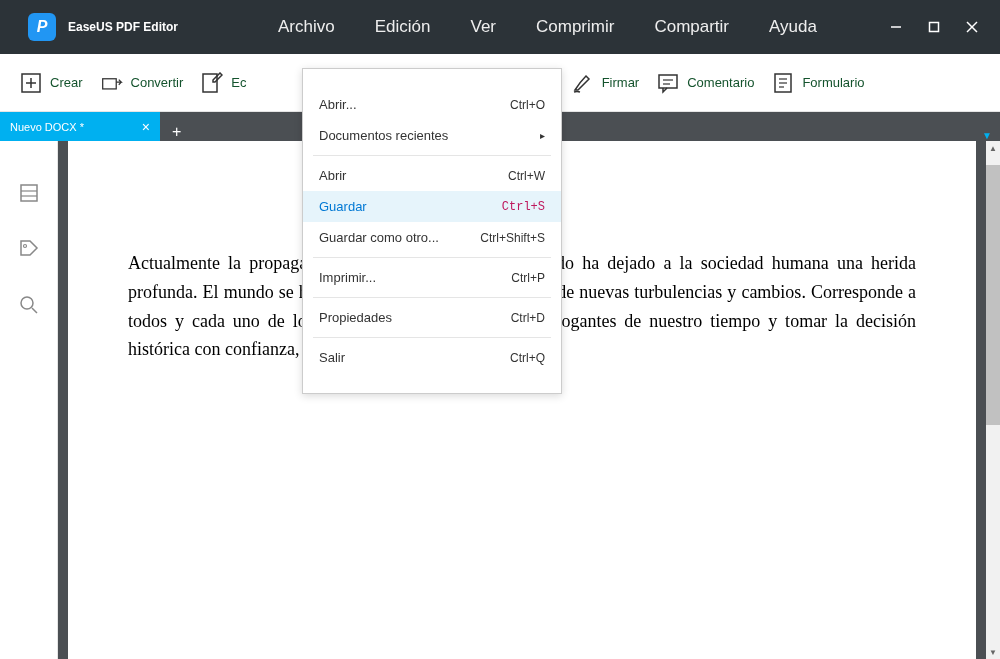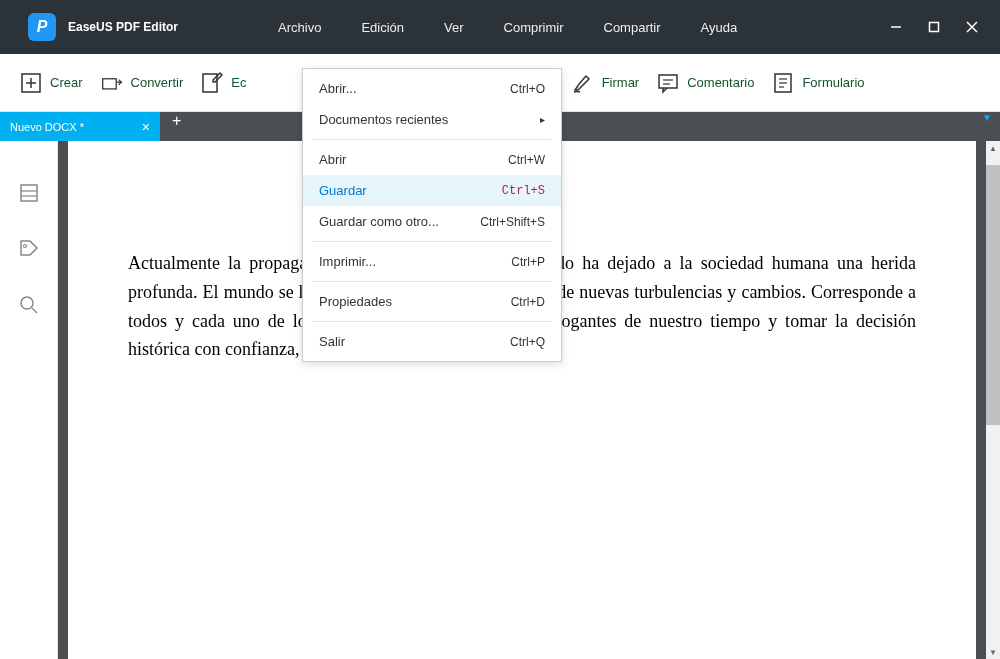--- a/index.html
+++ b/index.html
@@ -2,47 +2,47 @@
 <html><head>
 <meta charset="utf-8">
 <style>
 * { margin: 0; padding: 0; box-sizing: border-box; font-family: "Segoe UI", Arial, sans-serif; }
 body { width: 1000px; height: 659px; overflow: hidden; background: #fff; }
 
 .titlebar { height: 54px; background: #2c3338; display: flex; align-items: center; color: #fff; }
 .titlebar .logo { width: 28px; height: 28px; margin-left: 28px; background: #2196f3; border-radius: 6px; display: flex; align-items: center; justify-content: center; font-style: italic; font-weight: bold; color: #fff; font-size: 16px; }
 .titlebar .title { margin-left: 12px; font-weight: 600; font-size: 12px; }
 .titlebar .menus { display: flex; margin-left: 100px; gap: 40px; }
-.titlebar .menu-item { font-size: 13px; cursor: pointer; color: #eee; }
+.titlebar .menu-item { font-size: 17px; cursor: pointer; color: #eee; }
 .titlebar .window-controls { margin-left: auto; display: flex; gap: 22px; margin-right: 20px; }
 .titlebar .window-controls span { width: 16px; height: 16px; display: flex; align-items: center; justify-content: center; cursor: pointer; color: #eee; }
 
 .toolbar { height: 58px; background: #fff; border-bottom: 1px solid #e5e5e5; display: flex; align-items: center; padding: 0 20px; gap: 18px; }
 .tool-btn { display: flex; align-items: center; gap: 8px; font-size: 13px; color: #14532d; cursor: pointer; white-space: nowrap; }
 .tool-icon { width: 22px; height: 22px; display: flex; align-items: center; justify-content: center; }
 
-.tabbar { height: 29px; background: #4b4f53; display: flex; align-items: flex-start; position: relative; }
+.tabbar { height: 29px; background: #4b4f53; display: flex; align-items: flex-end; position: relative; }
 .tab { height: 29px; background: #00b0f0; color: #fff; display: flex; align-items: center; padding: 0 10px; font-size: 11px; font-family: monospace; position: relative; min-width: 160px; }
 .tab .close { margin-left: auto; cursor: pointer; font-size: 14px; }
 .tab-add { color: #fff; margin-left: 12px; font-size: 16px; cursor: pointer; }
 .tab-chevron { position: absolute; right: 8px; color: #00b0f0; cursor: pointer; font-size: 10px; }
 
 .workspace { display: flex; height: calc(659px - 54px - 58px - 29px); position: relative; }
 .left-rail { width: 58px; background: #fff; border-right: 1px solid #e5e5e5; display: flex; flex-direction: column; align-items: center; padding-top: 40px; gap: 32px; }
 .left-rail .rail-icon { width: 24px; height: 24px; cursor: pointer; color: #888; display: flex; align-items: center; justify-content: center; }
 
 .canvas { flex: 1; background: #4b4f53; padding: 0; overflow: hidden; position: relative; }
 .page { background: #fff; margin: 0 10px; height: 100%; padding: 108px 60px 40px 60px; }
 .page-text { font-family: "Times New Roman", serif; font-size: 18px; line-height: 1.6; text-align: justify; color: #000; }
 
 .scrollbar { width: 14px; background: #f1f1f1; display: flex; flex-direction: column; }
 .scroll-thumb { width: 100%; height: 260px; background: #c1c1c1; margin-top: 10px; }
 .scroll-arrow { height: 14px; display: flex; align-items: center; justify-content: center; font-size: 8px; color: #666; }
 
-.dropdown { position: absolute; left: 302px; top: 68px; width: 260px; background: #fff; border: 1px solid #ccc; box-shadow: 0 2px 8px rgba(0,0,0,0.15); z-index: 100; padding: 4px 0; }
+.dropdown { position: absolute; left: 302px; top: 68px; width: 260px; background: #fff; border: 1px solid #ccc; box-shadow: 0 2px 8px rgba(0,0,0,0.15); z-index: 100; padding: 20px 0; }
 .dropdown-item { display: flex; align-items: center; padding: 8px 16px; font-size: 13px; color: #333; cursor: pointer; }
 .dropdown-item.highlighted { background: #e6f4fb; color: #0078d4; }
 .dropdown-item.highlighted .shortcut { color: #be185d; font-family: Liberation Mono, monospace; }
 .dropdown-item .shortcut { margin-left: auto; color: #333; font-size: 12px; }
 .dropdown-item .submenu-arrow { margin-left: auto; font-size: 10px; }
 .dropdown-separator { height: 1px; background: #e5e5e5; margin: 4px 10px; }
 </style>
 </head>
 <body>
 

